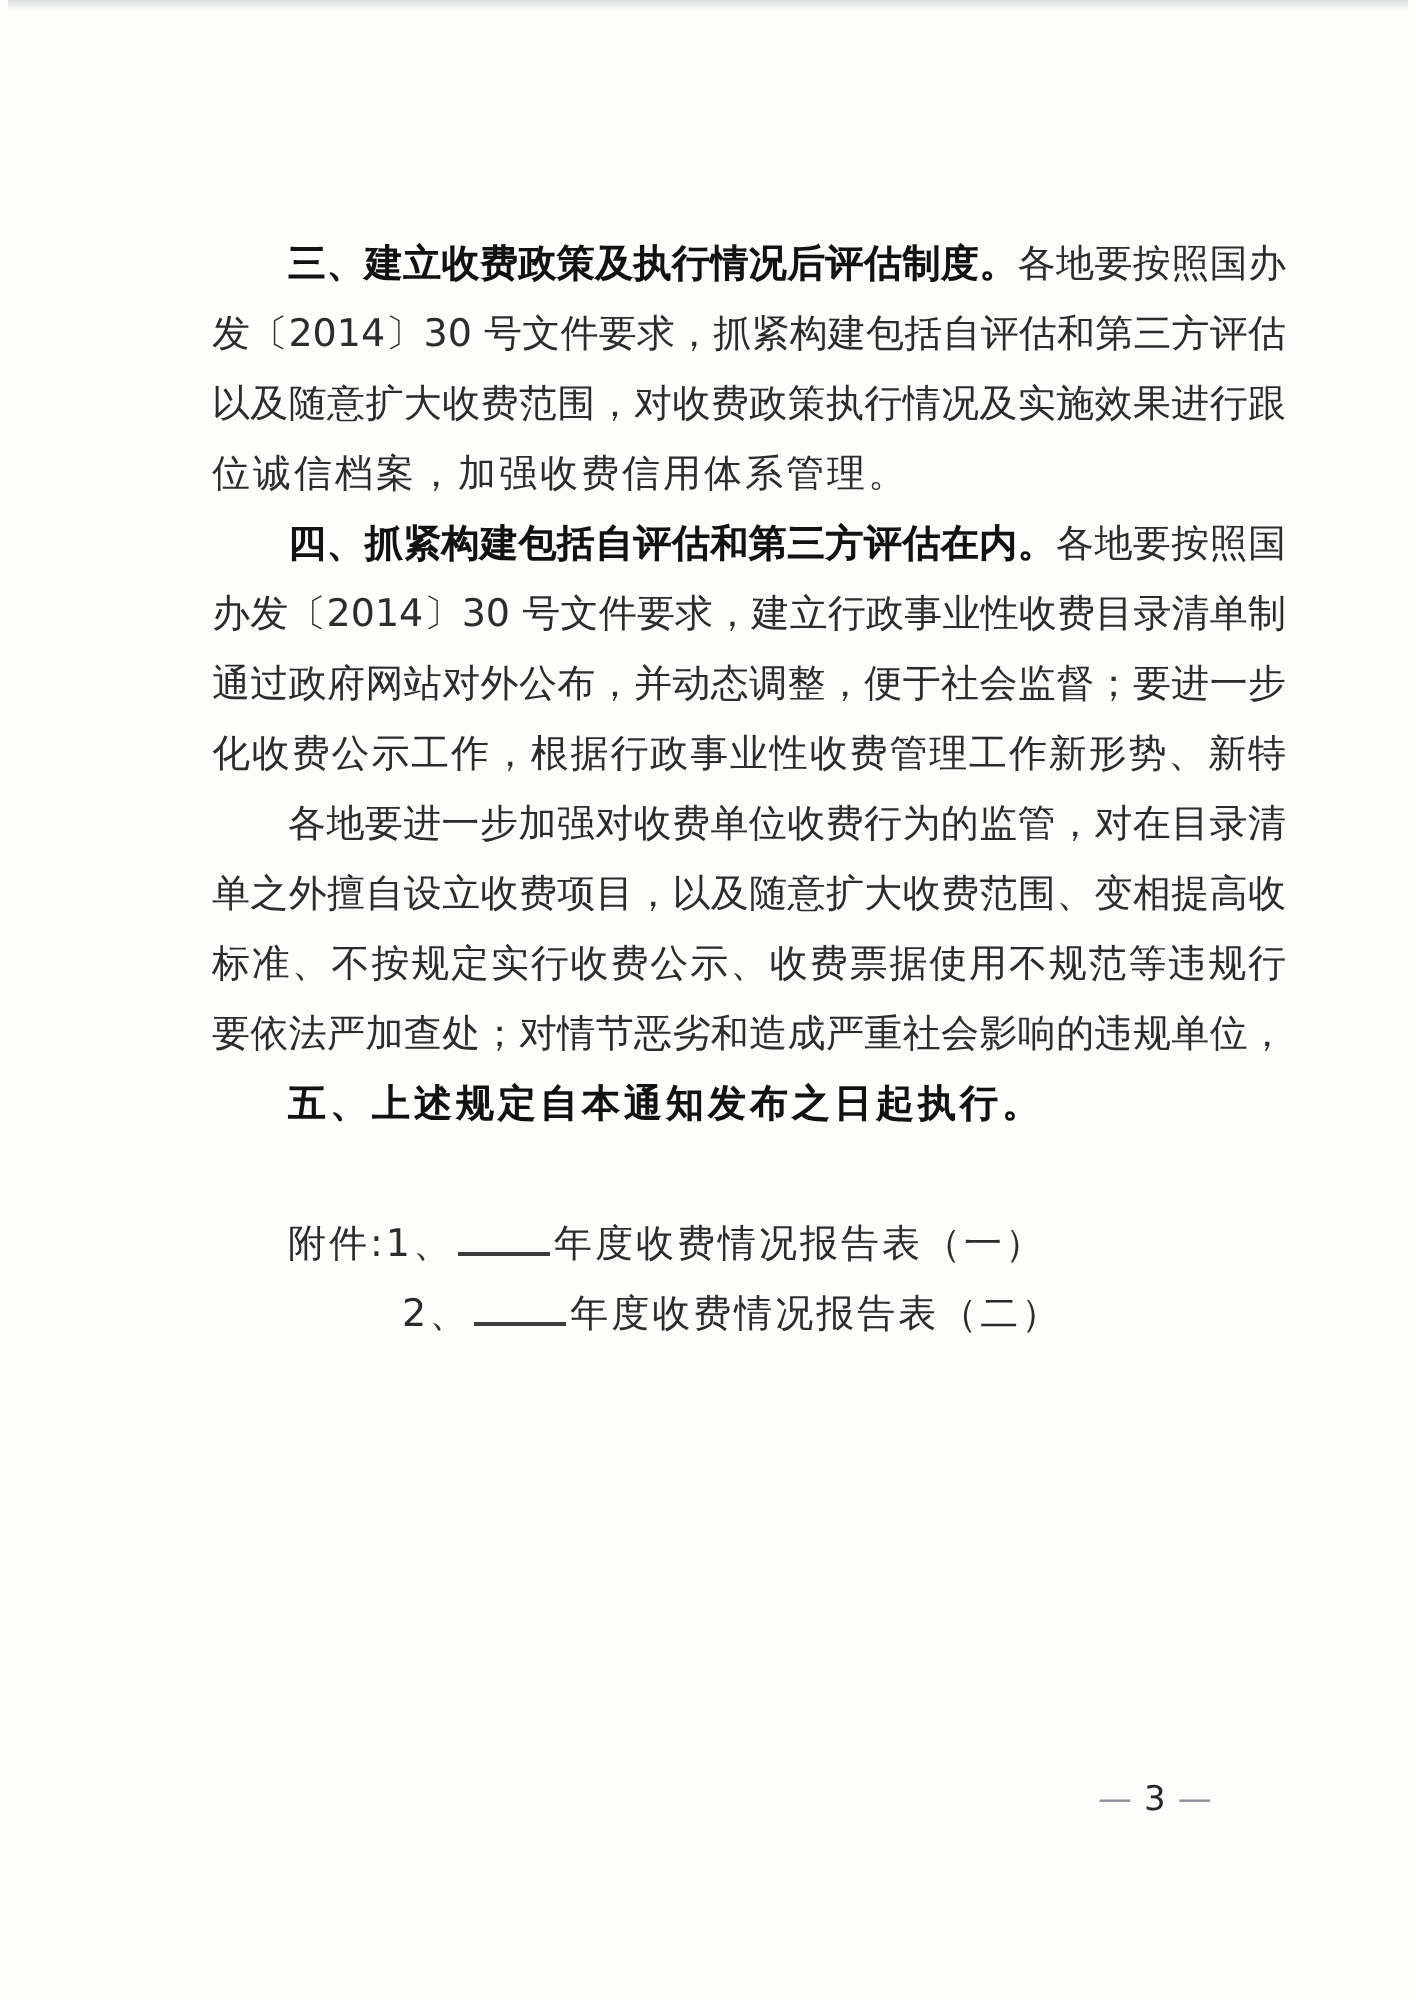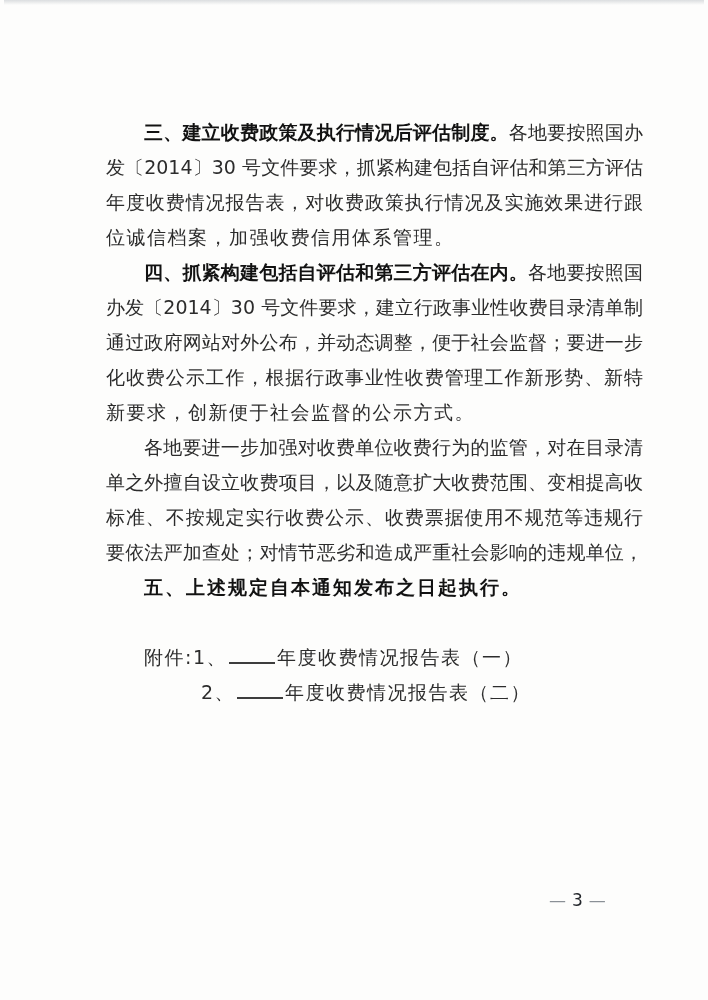--- a/index.html
+++ b/index.html
@@ -84,28 +84,27 @@
 </head>
 <body>
 
 <div class="page">
   <div class="scan-top"></div>
 
   <div class="doc">
 
     <div class="ln ind"><span class="hd">三、建立收费政策及执行情况后评估制度。</span><span>各地要按照国办</span></div>
     <div class="ln">发〔2014〕30 号文件要求，抓紧构建包括自评估和第三方评估在内</div>
-    <div class="ln">年度收费情况报告表，对收费政策执行情况及实施效果进行跟</div>
+    <div class="ln">以及随意扩大收费范围，对收费政策执行情况及实施效果进行跟</div>
     <div class="ln end">位诚信档案，加强收费信用体系管理。</div>
 
     <div class="ln ind"><span class="hd">四、抓紧构建包括自评估和第三方评估在内。</span><span>各地要按照国</span></div>
     <div class="ln">办发〔2014〕30 号文件要求，建立行政事业性收费目录清单制度，</div>
     <div class="ln">通过政府网站对外公布，并动态调整，便于社会监督；要进一步强</div>
     <div class="ln">化收费公示工作，根据行政事业性收费管理工作新形势、新特点、</div>
-    <div class="ln end">新要求，创新便于社会监督的公示方式。</div>
 
     <div class="ln ind">各地要进一步加强对收费单位收费行为的监管，对在目录清</div>
     <div class="ln">单之外擅自设立收费项目，以及随意扩大收费范围、变相提高收费</div>
     <div class="ln">标准、不按规定实行收费公示、收费票据使用不规范等违规行为，</div>
     <div class="ln">要依法严加查处；对情节恶劣和造成严重社会影响的违规单位，予</div>
 
     <div class="ln solo ind"><span class="hd">五、上述规定自本通知发布之日起执行。</span></div>
 
     <div class="ln attach1"><span>附件:</span><span>1、</span><span class="blank"></span><span>年度收费情况报告表（一）</span></div>
     <div class="ln attach2"><span>2、</span><span class="blank"></span><span>年度收费情况报告表（二）</span></div>

